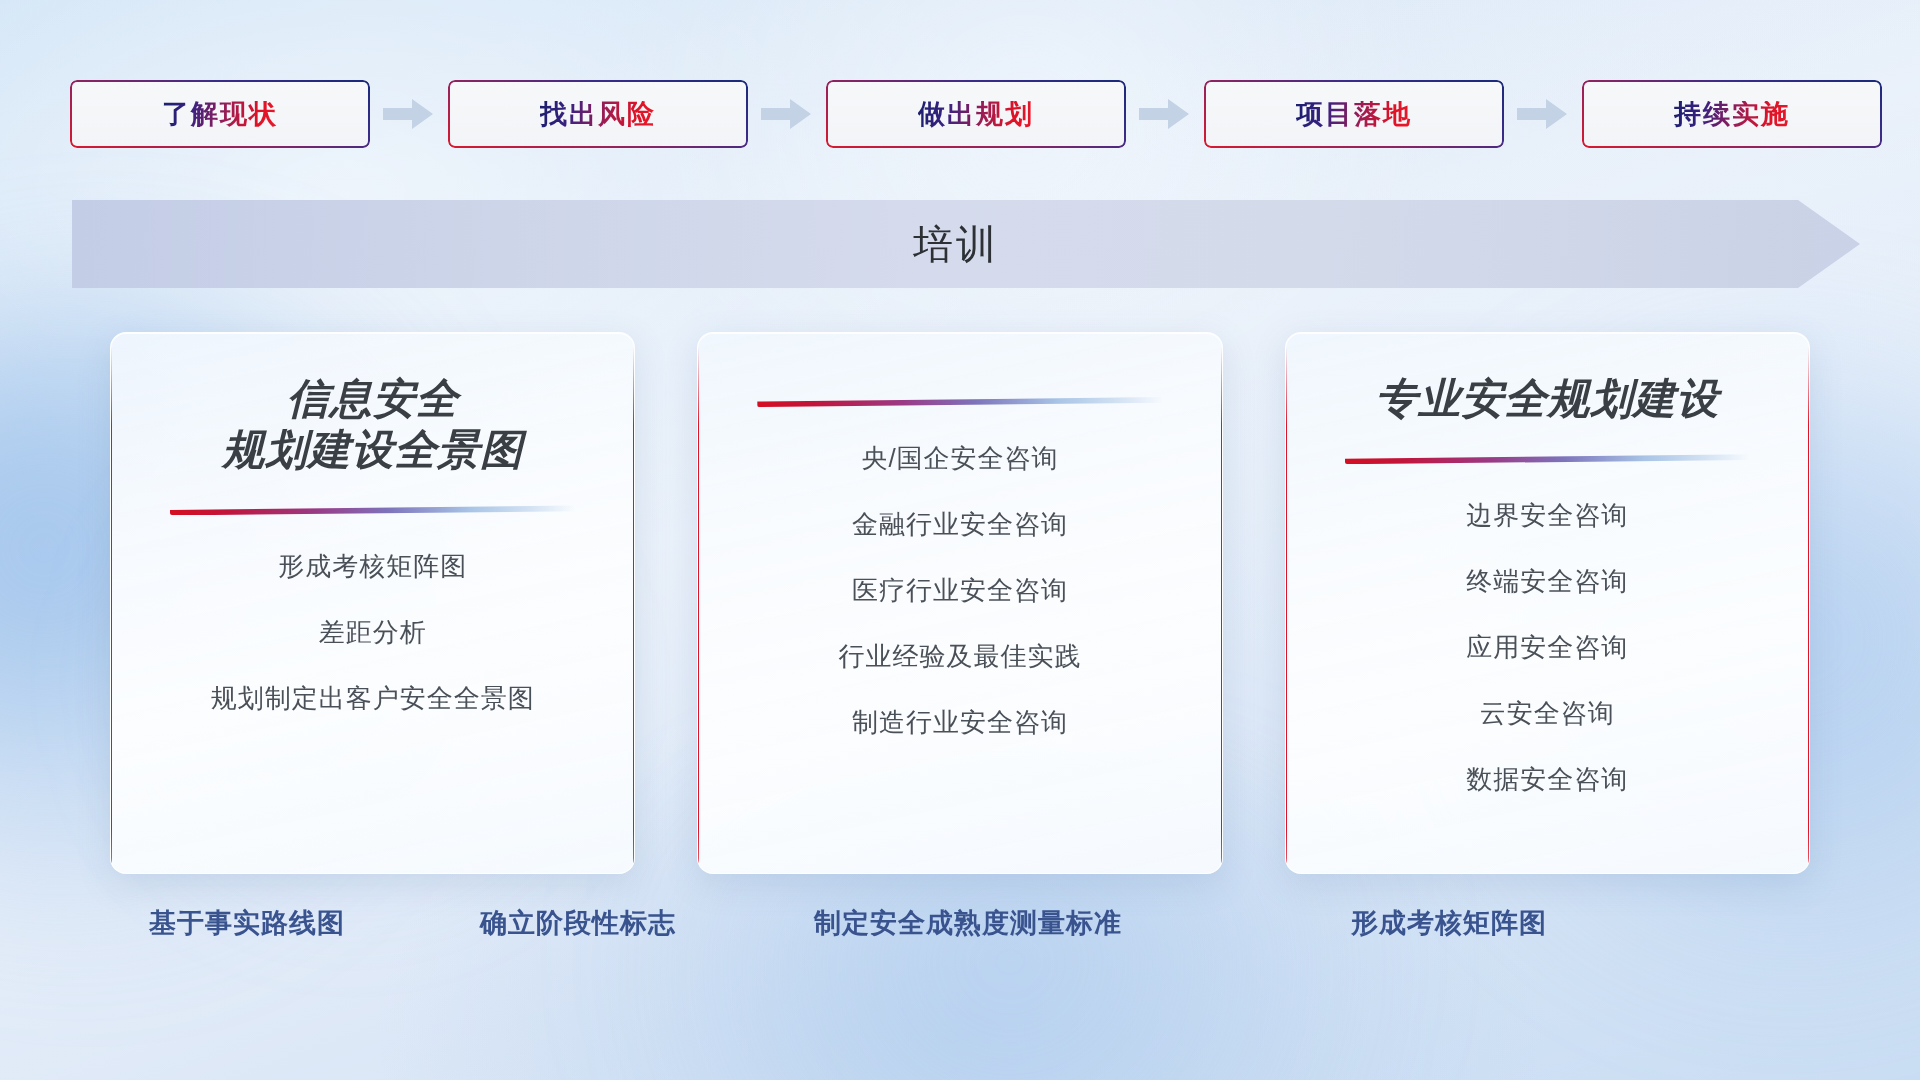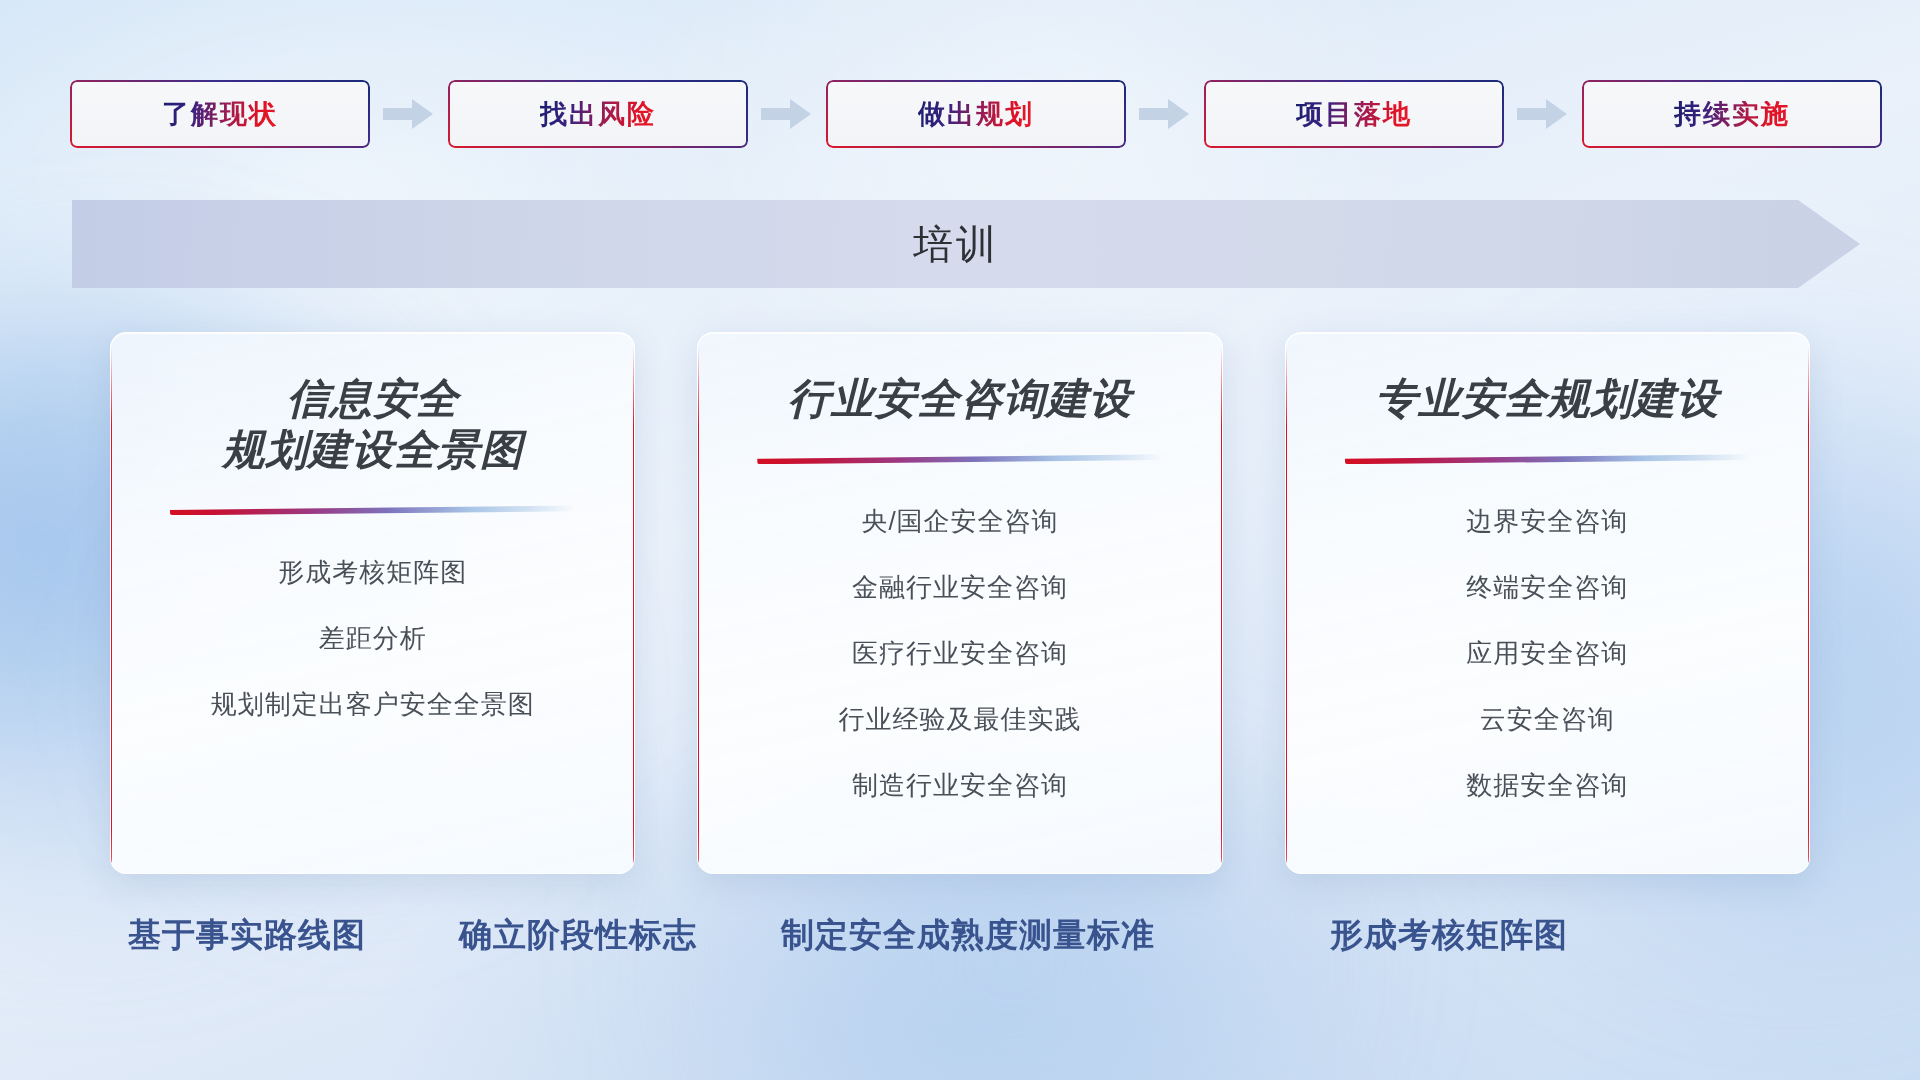--- a/index.html
+++ b/index.html
@@ -183,38 +183,38 @@
     margin: 0;
     padding: 0;
     width: 100%;
     text-align: center;
   }
   .card-list li {
     font-size: 26px;
     color: #4a5058;
     line-height: 1;
     padding: 0;
-    margin: 18px 0 40px 0;
+    margin: 12px 0 40px 0;
     letter-spacing: 1px;
     white-space: nowrap;
   }
   .card-list li:last-child { margin-bottom: 0; }
 
   
   #footer {
     position: absolute;
     left: 0;
     top: 910px;
     width: 1920px;
     height: 50px;
   }
   .footer-label {
     position: absolute;
-    top: 8px;
-    font-size: 33px;
+    top: 0;
+    font-size: 27px;
     font-weight: 700;
     color: #39538f;
     letter-spacing: 1px;
     white-space: nowrap;
     line-height: 1;
     transform: translateX(-50%);
   }
 </style>
 </head>
 <body>
@@ -278,21 +278,20 @@
       <ul class="card-list">
         <li>形成考核矩阵图</li>
         <li>差距分析</li>
         <li>规划制定出客户安全全景图</li>
       </ul>
     </div>
 
     <div class="card">
       <div class="card-accent left"></div>
       <div class="card-accent right"></div>
-      <div class="card-title">行业安全咨询建设</div>
       <div class="card-divider"></div>
       <ul class="card-list">
         <li>央/国企安全咨询</li>
         <li>金融行业安全咨询</li>
         <li>医疗行业安全咨询</li>
         <li>行业经验及最佳实践</li>
         <li>制造行业安全咨询</li>
       </ul>
     </div>
 

